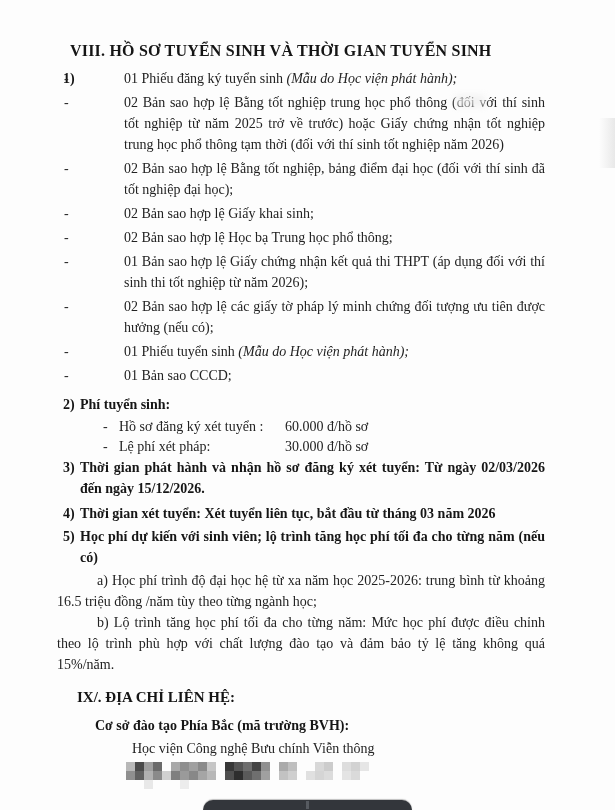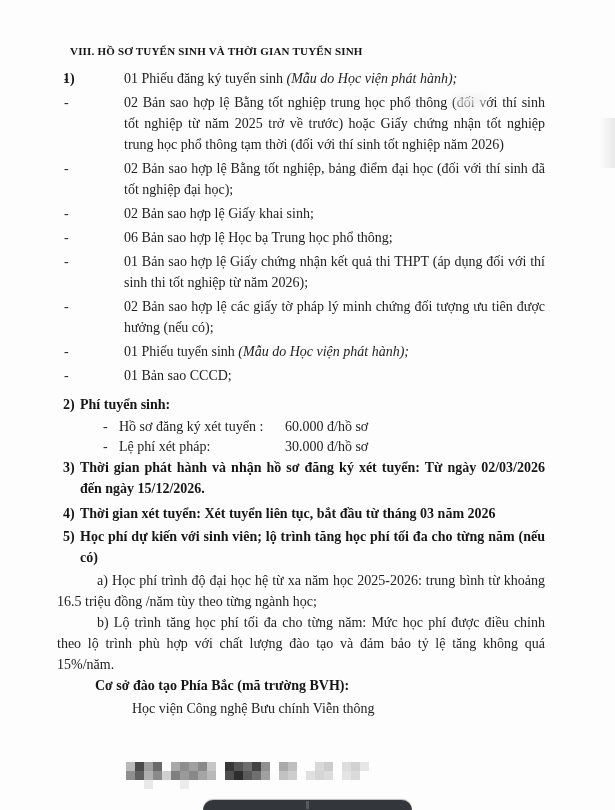--- a/index.html
+++ b/index.html
@@ -14,21 +14,21 @@
     position:relative;
     width:615px; height:810px;
     background:#fdfdfd;
     padding:40px 70px 0 80px;
     box-sizing:border-box;
     font-size:14px;
     line-height:21px;
   }
   .bold { font-weight:bold; color:#161616; }
   h1.sec-heading {
-    font-size:11px; line-height:22px; font-weight:bold; color:#151515;
+    font-size:16px; line-height:22px; font-weight:bold; color:#151515;
     margin:0 0 6px -10px; letter-spacing:0.2px;
   }
   .num-item { position:relative; margin-bottom:2px; }
   .num-item .num { position:absolute; left:-17px; top:0; font-weight:bold; color:#161616; }
   .num-item .it-text { text-align:justify; }
   .bullets { margin:2px 0 0 0; }
   .b-item { position:relative; margin-bottom:3px; }
   .b-item .m { position:absolute; left:-16px; top:0; color:#2a2a2a; }
   .b-item .bt { display:block; text-align:justify;margin-left:44px; }
   .fee-row { margin-left:23px; position:relative; line-height:20px; }
@@ -82,21 +82,21 @@
     <div class="b-item">
       <span class="m">-</span>
       <span class="bt">02 Bản sao hợp lệ Bằng tốt nghiệp, bảng điểm đại học (đối với thí sinh đã tốt nghiệp đại học);</span>
     </div>
     <div class="b-item">
       <span class="m">-</span>
       <span class="bt">02 Bản sao hợp lệ Giấy khai sinh;</span>
     </div>
     <div class="b-item">
       <span class="m">-</span>
-      <span class="bt">06 Bản sao hợp lệ Học bạ Trung học phổ thông;</span>
+      <span class="bt">02 Bản sao hợp lệ Học bạ Trung học phổ thông;</span>
     </div>
     <div class="b-item">
       <span class="m">-</span>
       <span class="bt">01 Bản sao hợp lệ Giấy chứng nhận kết quả thi THPT (áp dụng đối với thí sinh thi tốt nghiệp từ năm 2026);</span>
     </div>
     <div class="b-item">
       <span class="m">-</span>
       <span class="bt">02 Bản sao hợp lệ các giấy tờ pháp lý minh chứng đối tượng ưu tiên được hưởng (nếu có);</span>
     </div>
     <div class="b-item">
@@ -132,20 +132,21 @@
     <div class="it-text bold">Thời gian xét tuyển: Xét tuyển liên tục, bắt đầu từ tháng 03 năm 2026</div>
   </div>
 
   <div class="num-item">
     <span class="num">5)</span>
     <div class="it-text bold">Học phí dự kiến với sinh viên; lộ trình tăng học phí tối đa cho từng năm (nếu có)</div>
   </div>
   <div class="sub-par">a) Học phí trình độ đại học hệ từ xa năm học 2025-2026: trung bình từ khoảng 16.5 triệu đồng /năm tùy theo từng ngành học;</div>
   <div class="sub-par">b) Lộ trình tăng học phí tối đa cho từng năm: Mức học phí được điều chỉnh theo lộ trình phù hợp với chất lượng đào tạo và đảm bảo tỷ lệ tăng không quá 15%/năm.</div>
 
+  <div class="sec9-heading">IX/. ĐỊA CHỈ LIÊN HỆ:</div>
   <div class="campus-title">Cơ sở đào tạo Phía Bắc (mã trường BVH):</div>
   <div class="org-name">Học viện Công nghệ Bưu chính Viễn thông</div>
 
   <div class="redacted">
       <div class="rc" style="left: 0px; top: 0px; background: rgb(184, 184, 184);"></div>
       <div class="rc" style="left: 9px; top: 0px; background: rgb(74, 74, 74);"></div>
       <div class="rc" style="left: 18px; top: 0px; background: rgb(158, 158, 158);"></div>
       <div class="rc" style="left: 27px; top: 0px; background: rgb(106, 106, 106);"></div>
       <div class="rc" style="left: 45px; top: 0px; background: rgb(168, 168, 168);"></div>
       <div class="rc" style="left: 54px; top: 0px; background: rgb(142, 142, 142);"></div>

